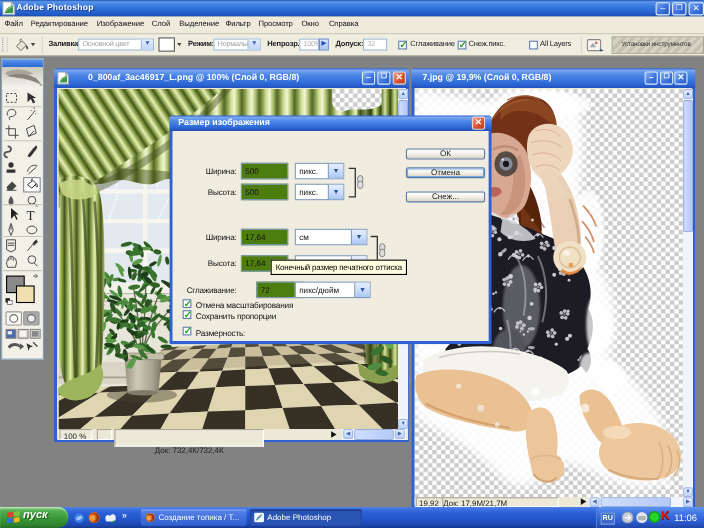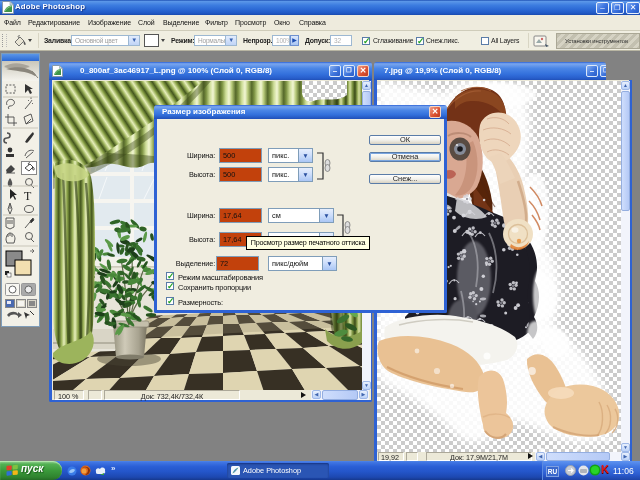--- a/index.html
+++ b/index.html
@@ -32,21 +32,21 @@
 
 .sbtrack{background:#f2f4fb}
 .sbbtn{position:absolute;width:9px;height:9px;background:linear-gradient(180deg,#e8f0fd,#bcd2f8);border:1px solid #9eb8e8;border-radius:2px;box-sizing:border-box;color:#4066b0;font-size:5px;line-height:7px;text-align:center}
 .sbthumb{position:absolute;background:linear-gradient(90deg,#cfdefc,#b4c9f6);border:1px solid #94aee0;border-radius:2px;box-sizing:border-box}
 
 #dialog{left:154px;top:119px;width:293px;height:194px;background:#f0ede0;border:3px solid #2e62d4;border-top:none;box-sizing:border-box;border-radius:0 0 2px 2px}
 #dlgtitle{position:absolute;left:-3px;top:-14px;width:293px;height:14px;border-radius:3px 3px 0 0;background:linear-gradient(180deg,#2b61d6 0%,#7aa6ee 12%,#4b86e6 38%,#3370dc 70%,#2150b8 100%);color:#fff;font-size:8px;font-weight:bold;line-height:14px}
 .grp{position:absolute;border:1px solid #cfccba;border-radius:2px}
 .glabel{position:absolute;top:-5px;background:#f0ede0;padding:0 2px;font-size:7.4px;color:#4a66a0;letter-spacing:-0.2px;white-space:nowrap}
 .dlabel{position:absolute;font-size:7.4px;color:#111;text-align:right;letter-spacing:-0.2px}
-.dinput{position:absolute;background:#c2410c;border:1px solid #7f9db9;box-sizing:border-box;font-size:7.4px;color:#111;padding:2px 0 0 3px}
+.dinput{position:absolute;background:#4d7c0f;border:1px solid #7f9db9;box-sizing:border-box;font-size:7.4px;color:#111;padding:2px 0 0 3px}
 .dcombo{position:absolute;background:#fff;border:1px solid #7f9db9;box-sizing:border-box;font-size:7.4px;color:#111;padding:2px 0 0 3px}
 .dcombo .ca{position:absolute;right:0;top:0;bottom:0;width:13px;background:linear-gradient(180deg,#e6eefd 0%,#cfdffb 45%,#aac6f5 100%);border-left:1px solid #7f9db9;color:#2a50a0;font-size:6.5px;text-align:center;line-height:13px}
 .dchk{position:absolute;width:8px;height:8px;background:#fff;border:1px solid #5a7ca8;box-sizing:border-box}
 .dchk:after{content:"✓";position:absolute;left:0px;top:-2px;color:#21a121;font-size:9px;font-weight:bold}
 .dct{position:absolute;font-size:7.5px;color:#111;letter-spacing:-0.2px}
 .xpbtn{position:absolute;left:212px;width:72px;height:10px;border:1px solid #5a7ca8;border-radius:2px;box-sizing:border-box;background:linear-gradient(180deg,#fefefe 0%,#f2f1ec 50%,#d8d2c2 100%);font-size:7.4px;color:#222;text-align:center;line-height:8px}
 
 #taskbar{left:0;top:461px;width:640px;height:19px;background:linear-gradient(180deg,#4e85e8 0%,#3f74e2 8%,#2a5ed5 30%,#2456ca 55%,#1d48b0 85%,#16388e 100%)}
 .tbtn{position:absolute;top:2px;height:15px;border-radius:2px;background:linear-gradient(180deg,#5d87ea 0%,#4372de 45%,#3261cf 100%);box-shadow:inset 0 1px 0 #7fa2f0;color:#fff;font-size:7.3px;line-height:15px;white-space:nowrap;overflow:hidden}
 </style></head>
@@ -194,21 +194,21 @@
     <rect x="25.5" y="218.5" width="9" height="8" fill="#d8d5c8" stroke="#888"></rect>
       <rect x="27" y="220" width="6" height="5" fill="#888"></rect>
 
     <path d="M5 234 C8 230 14 230 16 233 L16 231 L20 234 L16 237 L16 235 C13 233 9 233 7 236 Z" fill="#555"></path>
     <path d="M22 231 l6 3 l-3 1 l-1 3 Z" fill="#333"></path>
       <path d="M28 230 l4 4" stroke="#333"></path>
   </svg>
 </div>
 
 <div class="abs xpwin" id="win2" style="left:374px;top:80px;width:258px;height:382px">
-  <div class="xptitle" style="width:232px">
+  <div class="xptitle" style="width:258px">
     <span style="margin-left:10px">7.jpg @ 19,9% (Слой 0, RGB/8)</span>
     <div class="wbtn" style="left:212px">–</div>
     <div class="wbtn" style="left:226px;font-size:6px">❐</div>
     <div class="wbtn" style="left:239px">✕</div>
   </div>
   <div class="abs" style="left:0px;top:1px;width:244px;height:371px;overflow:hidden">
     <svg width="244" height="371" viewBox="0 0 244 371" shape-rendering="crisp-edges">
       <defs>
         <pattern id="chk" width="8" height="8" patternUnits="userSpaceOnUse">
           <rect width="8" height="8" fill="#ffffff"></rect>
@@ -492,21 +492,21 @@
   </div>
 
   <div class="abs sbtrack" style="left:244px;top:1px;width:9px;height:371px"></div>
   <div class="sbbtn" style="left:244px;top:1px">▲</div>
   <div class="sbthumb" style="left:244px;top:11px;width:9px;height:120px"></div>
   <div class="sbbtn" style="left:244px;top:363px">▼</div>
 
   <div class="abs" style="left:0px;top:372px;width:253px;height:9px;background:#ece9d8">
     <div class="sunken abs" style="left:1px;top:0;width:26px;height:9px;padding-left:2px">19,92 %</div>
     <div class="sunken abs" style="left:29px;top:0;width:12px;height:9px"></div>
-    <div class="sunken abs" style="left:49px;top:0;width:106px;height:9px;text-align:center">Док: 17,9M/21,7M</div>
+    <div class="sunken abs" style="left:25px;top:0;width:106px;height:9px;">Док: 17,9M/21,7M</div>
     <div class="abs" style="left:151px;top:1px;width:0;height:0;border-top:3.5px solid transparent;border-bottom:3.5px solid transparent;border-left:5px solid #111"></div>
     <div class="abs sbtrack" style="left:158px;top:0;width:95px;height:9px"></div>
     <div class="sbbtn" style="left:159px;top:0">◀</div>
     <div class="sbthumb" style="left:169px;top:0;width:64px;height:9px"></div>
     <div class="sbbtn" style="left:244px;top:0">▶</div>
   </div>
 </div>
 
 <div class="abs xpwin" id="win1" style="left:49px;top:80px;width:323px;height:322px">
   <div class="xptitle" style="width:323px">
@@ -902,21 +902,21 @@
   </div>
 
   <div class="abs sbtrack" style="left:310px;top:1px;width:9px;height:309px"></div>
   <div class="sbbtn" style="left:310px;top:1px">▲</div>
   <div class="sbthumb" style="left:310px;top:11px;width:9px;height:80px"></div>
   <div class="sbbtn" style="left:310px;top:301px">▼</div>
 
   <div class="abs" style="left:0px;top:310px;width:319px;height:10px;background:#ece9d8">
     <div class="sunken abs" style="left:2px;top:0;width:30px;height:10px;padding:1px 0 0 3px">100 %</div>
     <div class="sunken abs" style="left:36px;top:0;width:14px;height:10px"></div>
-    <div class="sunken abs" style="left:52px;top:0;width:136px;height:10px;text-align:center;padding-top:1px">Док: 732,4К/732,4К</div>
+    <div class="sunken abs" style="left:52px;top:0;width:136px;height:10px;text-align:center;padding-top:14px">Док: 732,4К/732,4К</div>
     <div class="abs" style="left:249px;top:2px;width:0;height:0;border-top:3.5px solid transparent;border-bottom:3.5px solid transparent;border-left:5px solid #111"></div>
     <div class="abs sbtrack" style="left:259px;top:0;width:58px;height:10px"></div>
     <div class="sbbtn" style="left:260px;top:0">◀</div>
     <div class="sbthumb" style="left:270px;top:0;width:36px;height:10px"></div>
     <div class="sbbtn" style="left:307px;top:0">▶</div>
   </div>
 </div>
 
 <div class="abs" id="dialog">
   <div id="dlgtitle">
@@ -937,43 +937,43 @@
         <ellipse cx="11.5" cy="18" rx="2.5" ry="3.5"></ellipse>
       </g>
     </svg>
 
   <div class="dlabel" style="left:20px;top:92px;width:38px">Ширина:</div>
   <div class="dinput" style="left:62px;top:89px;width:43px;height:15px">17,64</div>
   <div class="dcombo" style="left:111px;top:89px;width:66px;height:15px">см<span class="ca">▼</span></div>
   <div class="dlabel" style="left:20px;top:116px;width:38px">Высота:</div>
   <div class="dinput" style="left:62px;top:113px;width:43px;height:15px">17,64</div>
   <div class="dcombo" style="left:111px;top:113px;width:66px;height:15px">см<span class="ca">▼</span></div>
-  <div class="dlabel" style="left:8px;top:140px;width:50px">Выделение:</div>
-  <div class="dinput" style="left:59px;top:137px;width:43px;height:15px">72</div>
+  <div class="dlabel" style="left:8px;top:140px;width:50px">Сглаживание:</div>
+  <div class="dinput" style="left:76px;top:137px;width:43px;height:15px">72</div>
   <div class="dcombo" style="left:111px;top:137px;width:69px;height:15px">пикс/дюйм<span class="ca">▼</span></div>
   <svg class="abs" style="left:179px;top:93px" width="18" height="32" viewBox="0 0 18 32">
       <path d="M1 3 L7 3 L7 29 L1 29" stroke="#333" fill="none" stroke-width="1.2"></path>
       <g stroke="#777" fill="#ddd" stroke-width="0.8">
         <ellipse cx="11.5" cy="13" rx="2.5" ry="3.5"></ellipse>
         <ellipse cx="11.5" cy="18" rx="2.5" ry="3.5"></ellipse>
       </g>
     </svg>
 
   <div class="dchk" style="left:9px;top:153px"></div>
-    <div class="dct" style="left:21px;top:154px">Режим масштабирования</div>
+    <div class="dct" style="left:21px;top:154px">Отмена масштабирования</div>
   <div class="dchk" style="left:9px;top:163px"></div>
     <div class="dct" style="left:21px;top:164px">Сохранить пропорции</div>
   <div class="dchk" style="left:9px;top:178px"></div>
     <div class="dct" style="left:21px;top:179px">Размерность:</div>
 
   <div class="xpbtn" style="top:16px">ОК</div>
   <div class="xpbtn" style="top:33px;box-shadow:inset 0 0 0 1px #7aa6e0">Отмена</div>
   <div class="xpbtn" style="top:55px">Снеж...</div>
 
-  <div class="abs" style="left:89px;top:117px;width:124px;height:14px;background:#ffffe1;border:1px solid #000;box-sizing:border-box;font-size:7.2px;color:#000;line-height:12px;text-align:center;letter-spacing:-0.2px;white-space:nowrap;z-index:5">Просмотр размер печатного оттиска</div>
+  <div class="abs" style="left:89px;top:117px;width:124px;height:14px;background:#ffffe1;border:1px solid #000;box-sizing:border-box;font-size:7.2px;color:#000;line-height:12px;text-align:center;letter-spacing:-0.2px;white-space:nowrap;z-index:5">Конечный размер печатного оттиска</div>
 </div>
 
 <div id="taskbar" class="abs">
   <div class="abs" style="left:0;top:0;width:62px;height:19px;border-radius:0 9px 9px 0;background:linear-gradient(180deg,#8fce8f 0%,#52b052 18%,#3b9a3b 50%,#2f832f 85%,#256c25 100%);box-shadow:inset 0 1px 1px #b8e8b0"></div>
   <svg class="abs" style="left:6px;top:3px" width="13" height="13" viewBox="0 0 13 13">
       <g transform="skewY(-6)">
         <rect x="0.5" y="2" width="5.2" height="4.4" rx="0.8" fill="#e43e2b"></rect>
         <rect x="6.6" y="2" width="5.2" height="4.4" rx="0.8" fill="#7fc241"></rect>
         <rect x="0.5" y="7.4" width="5.2" height="4.4" rx="0.8" fill="#2f6fd6"></rect>
         <rect x="6.6" y="7.4" width="5.2" height="4.4" rx="0.8" fill="#f2b718"></rect>
@@ -987,20 +987,28 @@
   <svg class="abs" style="left:80px;top:4px" width="11" height="11" viewBox="0 0 11 11">
       <circle cx="5.5" cy="5.5" r="5" fill="#e06818"></circle>
       <path d="M2 3 C4 1 9 1 10 5 C10 8 8 10 5 10 C8 8 9 5 7 3 C6 2 4 2 2 3" fill="#8a3208"></path>
       <circle cx="4" cy="6" r="2.5" fill="#f0a040"></circle>
     </svg>
   <svg class="abs" style="left:95px;top:5px" width="11" height="10" viewBox="0 0 11 10">
       <path d="M1 6 C0 3 3 1 5 3 C7 0 11 2 10 5 C11 7 9 8 7 8 L3 8 C1 8 1 7 1 6" fill="#e8f0fa"></path>
       <path d="M5 9 L9 7 L9 9 Z" fill="#3aa13a"></path>
     </svg>
   <div class="abs" style="left:111px;top:3px;color:#dce8fc;font-size:8px;font-weight:bold">»</div>
+  <div class="abs tbtn" style="left:128px;width:96px">
+    <svg class="abs" style="left:4px;top:3px" width="9" height="9" viewBox="0 0 11 11">
+        <circle cx="5.5" cy="5.5" r="5" fill="#e06818"></circle>
+        <path d="M2 3 C4 1 9 1 10 5 C10 8 8 10 5 10 C8 8 9 5 7 3 C6 2 4 2 2 3" fill="#8a3208"></path>
+        <circle cx="4" cy="6" r="2.5" fill="#f0a040"></circle>
+      </svg>
+    <span style="margin-left:16px">Создание топика / Т...</span>
+  </div>
   <div class="abs tbtn" style="left:227px;width:102px;background:#2a55b4;box-shadow:inset 0 1px 2px #16337e">
     <svg class="abs" style="left:4px;top:3px" width="9" height="9" viewBox="0 0 9 9">
         <rect width="9" height="9" rx="1.5" fill="#f4f8fc"></rect>
         <path d="M1.5 7.5 C3 3 6 2 7.5 1.5 C6 4 4 6.5 1.5 7.5" fill="#3a7cc8"></path>
         <path d="M2 7 C4 4.5 6 3 7 2" stroke="#7ac07a" stroke-width="0.7" fill="none"></path>
       </svg>
     <span style="margin-left:16px">Adobe Photoshop</span>
   </div>
   <div class="abs" style="left:542px;top:0;width:1px;height:19px;background:#5c8ae0;box-shadow:1px 0 0 #1c3c90"></div>
   <div class="abs" style="left:543px;top:0;width:97px;height:19px;background:linear-gradient(180deg,#5e93f0 0%,#4076e2 30%,#2c5cd0 70%,#1e44a8 100%)"></div>

